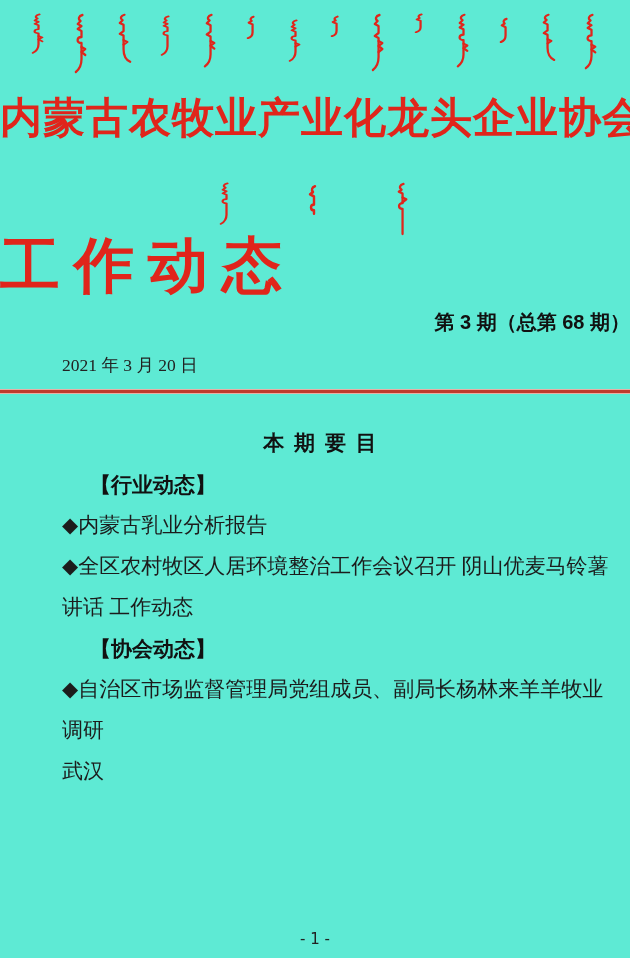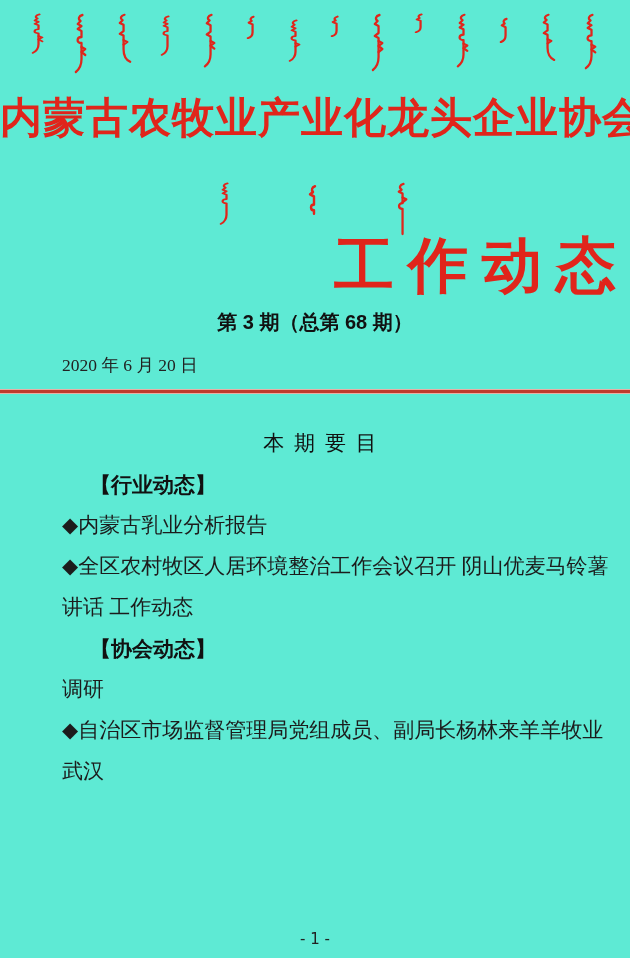--- a/index.html
+++ b/index.html
@@ -28,27 +28,27 @@
 
   
   .org-title{
     position:absolute;top:90px;left:0;width:100%;
     text-align:center;
     font-size:42px;font-weight:bold;letter-spacing:1px;
     color:#e0251b;white-space:nowrap;
   }
   .main-title{
     position:absolute;top:226px;left:0;width:100%;
-    text-align:right;
+    text-align:left;
     font-size:60px;font-weight:bold;letter-spacing:14px;
     color:#e0251b;white-space:nowrap;
   }
   .issue-line{
     position:absolute;top:309px;left:0;width:100%;
-    text-align:center;
+    text-align:right;
     font-family:"Liberation Sans","DejaVu Sans",sans-serif;
     font-size:20px;font-weight:bold;color:#111111;white-space:nowrap;
   }
   .pub-line{
     position:absolute;top:353px;left:62px;right:56px;
     display:flex;justify-content:space-between;align-items:baseline;
     font-size:17.5px;color:#222222;white-space:nowrap;
   }
   .red-rule{
     position:absolute;top:390px;left:0;width:630px;height:3px;
@@ -57,21 +57,21 @@
   }
 
   
   .toc{
     position:absolute;top:428px;left:62px;right:50px;
     font-size:21px;
   }
   .toc-heading{
     text-align:center;
     font-family:"Liberation Sans","DejaVu Sans",sans-serif;
-    font-size:21px;font-weight:normal;color:#111111;
+    font-size:21px;font-weight:bold;color:#111111;
     line-height:30px;margin-bottom:6px;letter-spacing:2px;
     white-space:nowrap;
   }
   .toc-line{height:41px;line-height:41px;white-space:nowrap;}
   .toc-section{
     font-family:"Liberation Sans","DejaVu Sans",sans-serif;
     font-weight:bold;color:#111111;margin-left:28px;
   }
   .toc-item,.toc-cont{color:#1c1c1c;}
 
@@ -154,32 +154,32 @@
         <path d="M9 2 C5 3 4 6 7 8 L4 10 8 12 8 22 C3 22 3 28 8 28 L8 54"></path>
         <path d="M8 16 L12 18 8 21"></path>
       </svg>
   </div>
 
   <div class="main-title">工作动态</div>
 
   <div class="issue-line">第 3 期（总第 68 期）</div>
 
   <div class="pub-line">
-    <span>2020 年 6 月 20 日</span>
+    <span>2021 年 3 月 20 日</span>
   </div>
 
   <div class="red-rule"></div>
 
   <div class="toc">
     <div class="toc-heading">本 期 要 目</div>
     <div class="toc-line toc-section">【行业动态】</div>
     <div class="toc-line toc-item">◆内蒙古乳业分析报告</div>
     <div class="toc-line toc-item">◆全区农村牧区人居环境整治工作会议召开  阴山优麦马铃薯</div>
     <div class="toc-line toc-cont">讲话  工作动态</div>
     <div class="toc-line toc-section">【协会动态】</div>
+    <div class="toc-line toc-item">◆自治区市场监督管理局党组成员、副局长杨林来羊羊牧业</div>
     <div class="toc-line toc-cont">调研</div>
-    <div class="toc-line toc-item">◆自治区市场监督管理局党组成员、副局长杨林来羊羊牧业</div>
     <div class="toc-line toc-cont">武汉</div>
   </div>
 
   <div class="footer">- 1 -</div>
 
 </div>
 
 </body></html>

